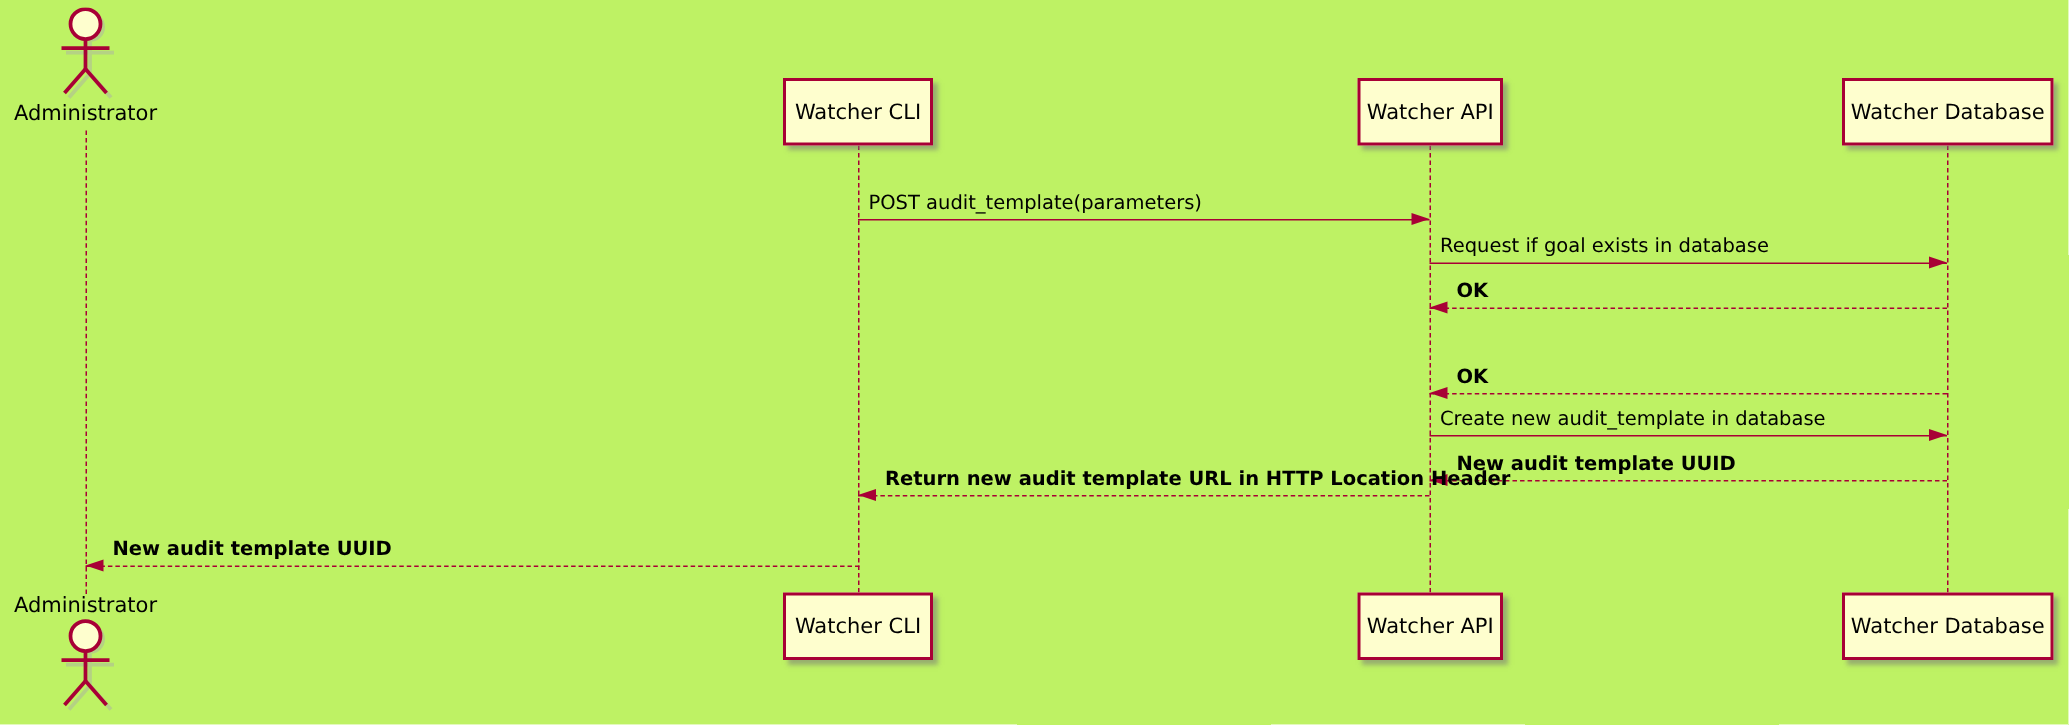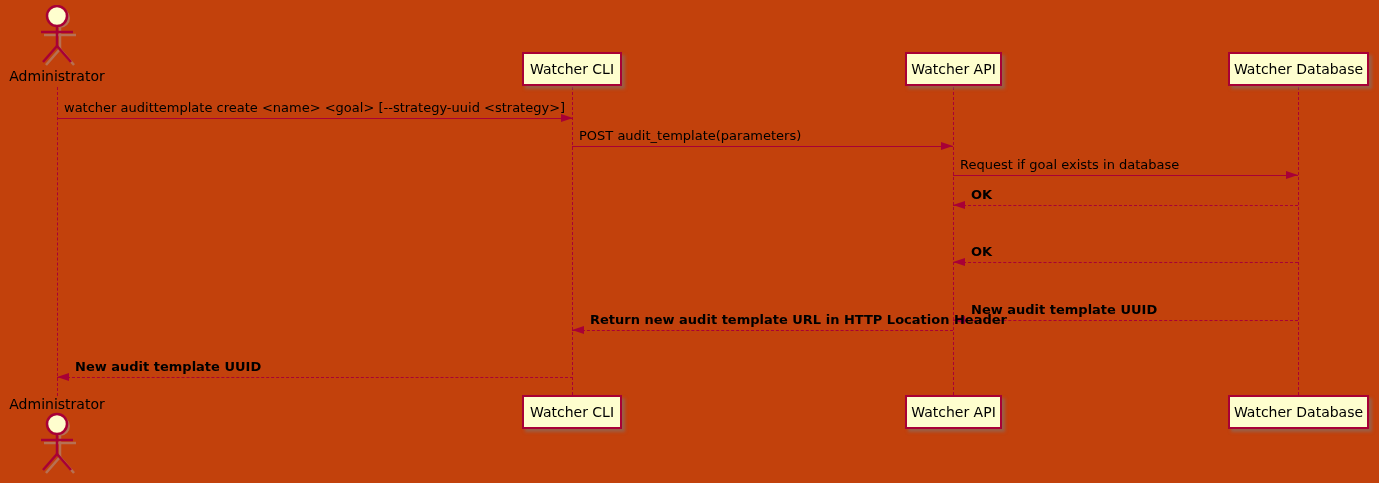--- a/index.html
+++ b/index.html
@@ -2,35 +2,35 @@
 <html><head>
 <meta charset="utf-8">
 <style>
   * { margin:0; padding:0; box-sizing:border-box; }
   html,body { background:#ffffff; }
   body { font-family:"DejaVu Sans", sans-serif; color:#000; }
 
   .canvas {
     position:relative;
     width:1379px; height:483px;
-    background:#c2410c;
+    background:#bef264;
     overflow:hidden;
   }
 
   
   .lifeline {
     position:absolute;
     width:0;
     border-left:1px dashed #A80036;
   }
 
   
   .participant {
     position:absolute;
-    height:34px;
+    height:45px;
     background:#FEFECE;
     border:2px solid #A80036;
     box-shadow:3px 3px 3px rgba(120,120,120,0.55);
     display:flex; align-items:center; justify-content:center;
     font-size:14px;
     white-space:nowrap;
   }
 
   
   .actor-figure { position:absolute; }
@@ -102,26 +102,20 @@
   <div class="participant" style="left:522px;  top:52px; width:100px">
     <span>Watcher CLI</span>
   </div>
   <div class="participant" style="left:905px;  top:52px; width:97px">
     <span>Watcher API</span>
   </div>
   <div class="participant" style="left:1228px; top:52px; width:141px">
     <span>Watcher Database</span>
   </div>
 
-  <div class="message solid" style="left:57px; top:100px; width:516px">
-    <div class="msg-label">watcher audittemplate create &lt;name&gt; &lt;goal&gt; [--strategy-uuid &lt;strategy&gt;]</div>
-    <div class="msg-line">
-        <span class="arrowhead right"></span>
-      </div>
-  </div>
 
   <div class="message solid" style="left:953px; top:157px; width:345px">
     <div class="msg-label">Request if goal exists in database</div>
     <div class="msg-line">
         <span class="arrowhead right"></span>
       </div>
   </div>
 
   <div class="message solid" style="left:572px; top:128px; width:381px">
     <div class="msg-label">POST audit_template(parameters)</div>
@@ -138,20 +132,26 @@
   </div>
 
 
   <div class="message dashed" style="left:953px; top:244px; width:345px">
     <div class="msg-label">OK</div>
     <div class="msg-line">
         <span class="arrowhead left"></span>
       </div>
   </div>
 
+  <div class="message solid" style="left:953px; top:272px; width:345px">
+    <div class="msg-label">Create new audit_template in database</div>
+    <div class="msg-line">
+        <span class="arrowhead right"></span>
+      </div>
+  </div>
 
   <div class="message dashed" style="left:953px; top:302px; width:345px">
     <div class="msg-label">New audit template UUID</div>
     <div class="msg-line">
         <span class="arrowhead left"></span>
       </div>
   </div>
 
   <div class="message dashed" style="left:572px; top:312px; width:381px">
     <div class="msg-label">Return new audit template URL in HTTP Location Header</div>

